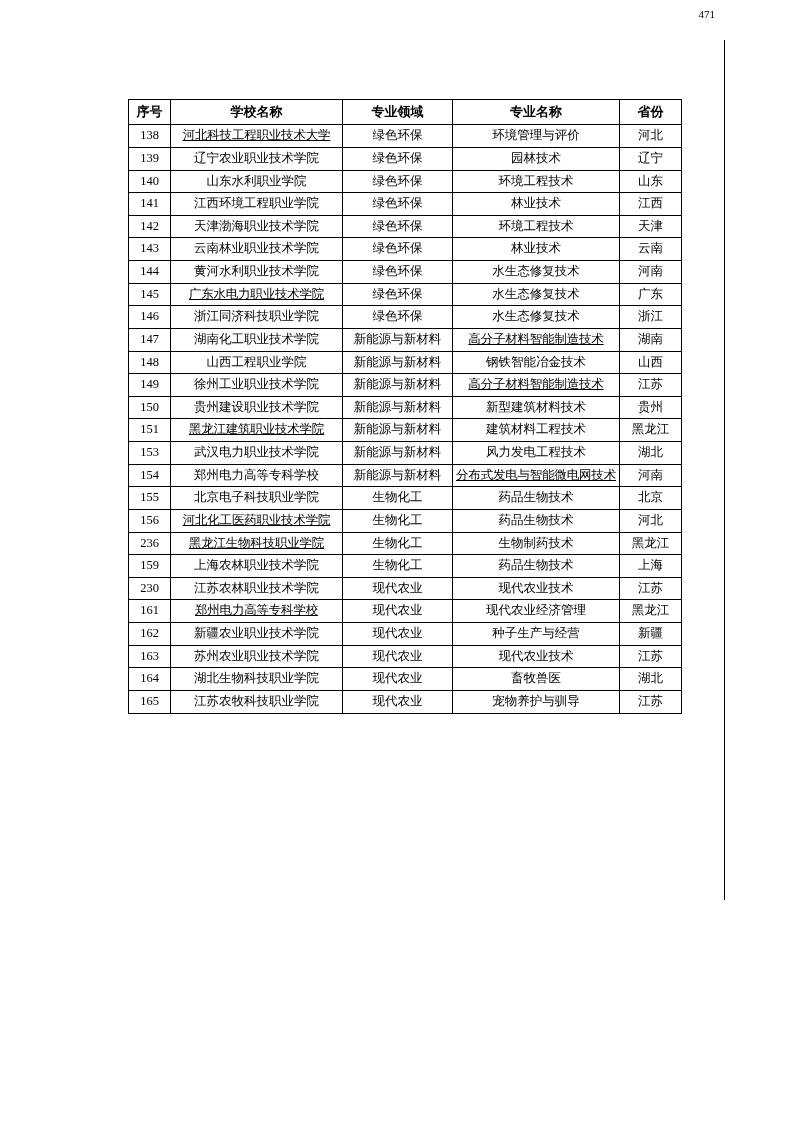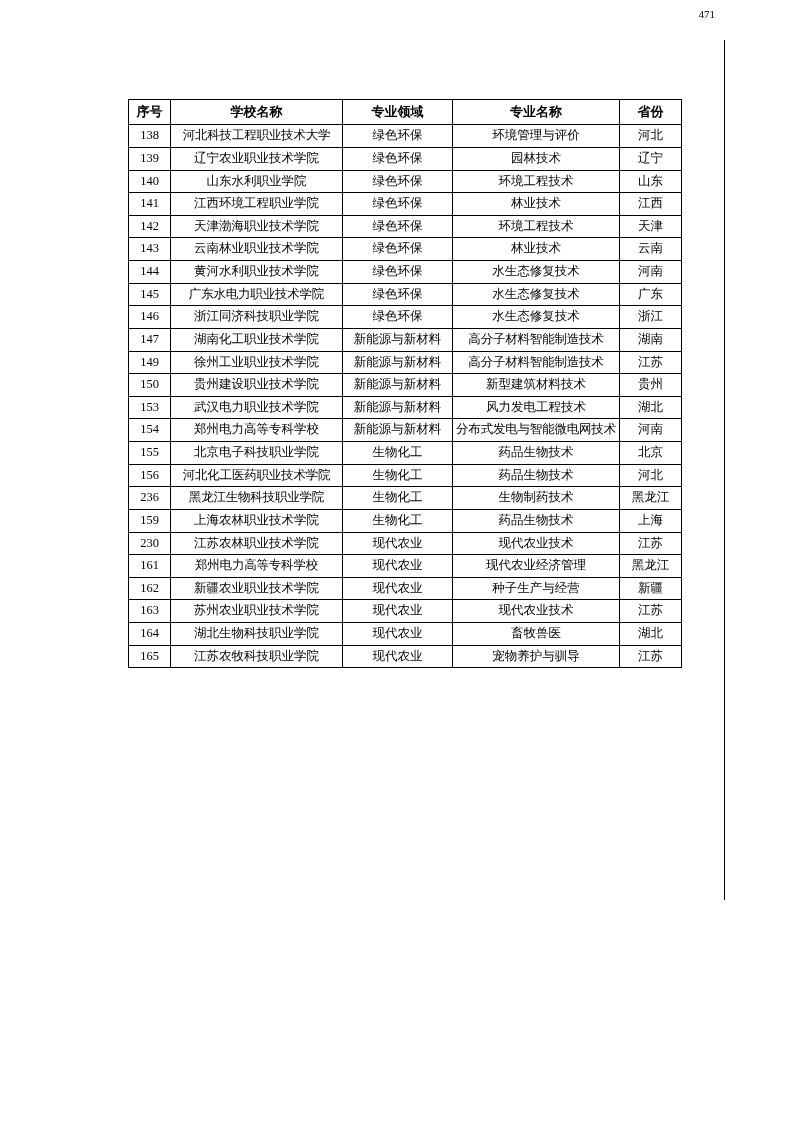--- a/index.html
+++ b/index.html
@@ -62,20 +62,21 @@
     font-size: 13px;
     padding: 4px 1px;
   }
   col.c-idx { width: 42px; }
   col.c-school { width: 172px; }
   col.c-field { width: 110px; }
   col.c-major { width: 167px; }
   col.c-prov { width: 62px; }
   .cell-tight {
     letter-spacing: -0.2px;
+    text-decoration: underline;
   }
 </style>
 </head>
 <body>
 
 <div class="page">
 
   <div class="page-number">471</div>
 
   <div class="right-rule"></div>
@@ -163,32 +164,46 @@
             <td>浙江</td>
           </tr>
           <tr>
             <td>147</td>
             <td>湖南化工职业技术学院</td>
             <td>新能源与新材料</td>
             <td class="cell-tight">高分子材料智能制造技术</td>
             <td>湖南</td>
           </tr>
           <tr>
+            <td>148</td>
+            <td>山西工程职业学院</td>
+            <td>新能源与新材料</td>
+            <td>钢铁智能冶金技术</td>
+            <td>山西</td>
+          </tr>
+          <tr>
             <td>149</td>
             <td>徐州工业职业技术学院</td>
             <td>新能源与新材料</td>
             <td class="cell-tight">高分子材料智能制造技术</td>
             <td>江苏</td>
           </tr>
           <tr>
             <td>150</td>
             <td>贵州建设职业技术学院</td>
             <td>新能源与新材料</td>
             <td>新型建筑材料技术</td>
             <td>贵州</td>
+          </tr>
+          <tr>
+            <td>151</td>
+            <td class="cell-tight">黑龙江建筑职业技术学院</td>
+            <td>新能源与新材料</td>
+            <td>建筑材料工程技术</td>
+            <td>黑龙江</td>
           </tr>
           <tr>
             <td>153</td>
             <td>武汉电力职业技术学院</td>
             <td>新能源与新材料</td>
             <td>风力发电工程技术</td>
             <td>湖北</td>
           </tr>
           <tr>
             <td>154</td>

